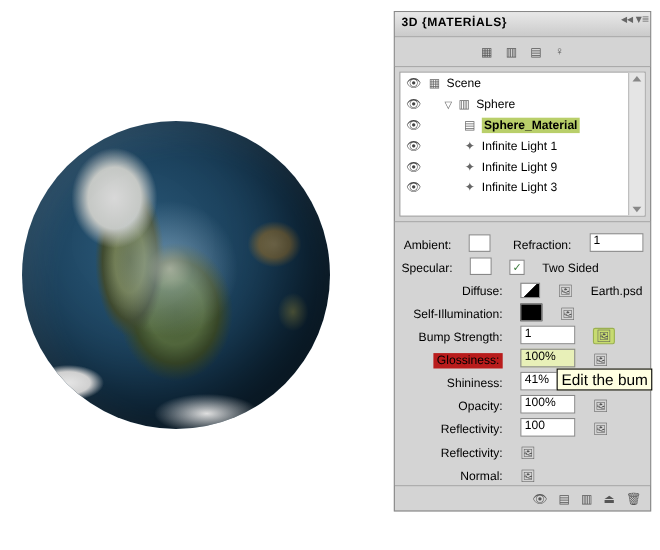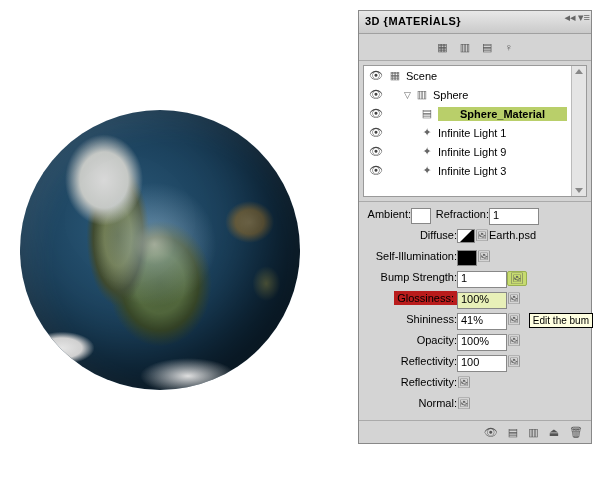--- a/index.html
+++ b/index.html
@@ -18,46 +18,46 @@
  radial-gradient(ellipse 80px 30px at 60% 95%,#e0e0e0 0%,transparent 60%);}
 .panel{position:absolute;right:8px;top:10px;width:232px;background:#d4d4d4;border:1px solid #888;font-size:11px}
 .tabbar{height:22px;background:linear-gradient(#e8e8e8,#cacaca);border-bottom:1px solid #a0a0a0;display:flex;align-items:flex-start}
 .tab{padding:4px 6px;font-weight:bold;font-size:11px;letter-spacing:0.5px;color:#000}
 .tabspacer{flex:1}
 .tabctl{width:14px;text-align:center;color:#666;cursor:pointer}
 .tool-row{height:26px;display:flex;align-items:center;justify-content:center;gap:12px;background:#d4d4d4;border-bottom:1px solid #aaa}
 .tool-row span{color:#555;cursor:pointer}
 .tree{background:#fff;border:1px solid #9a9a9a;margin:4px;height:130px;overflow:auto;position:relative}
 .tree-row{display:flex;align-items:center;height:19px;padding-left:4px;gap:4px}
-.tree-row.sel .label{background:#b9cf6a;padding:1px 22px;font-weight:bold}
+.tree-row.sel .label{background:#b9cf6a;padding:1px 2px;font-weight:bold}
 .eye{width:16px;text-align:center;color:#444}
 .ind1{width:12px}.ind2{width:28px}
 .tri{font-size:9px;color:#666}
 .ic{width:14px;text-align:center;color:#666;font-size:11px}
 .label{white-space:nowrap}
 .scroll-v{position:absolute;right:0;top:0;bottom:0;width:14px;background:#e5e5e5;border-left:1px solid #bbb}
 .scroll-v::before,.scroll-v::after{content:"";position:absolute;left:3px;width:0;height:0;border-left:4px solid transparent;border-right:4px solid transparent}
 .scroll-v::before{top:3px;border-bottom:5px solid #888}
 .scroll-v::after{bottom:3px;border-top:5px solid #888}
 .props{border-top:1px solid #aaa;padding:6px 6px 2px 6px;background:#d4d4d4}
-.prow{display:flex;align-items:flex-start;height:21px;gap:0}
+.prow{display:flex;align-items:flex-end;height:21px;gap:16px}
 .plabel{text-align:right;color:#000}
 .plabel.w1{width:46px}
 .plabel.w2{width:92px}
 .hl{background:#b91c1c;padding:1px 3px}
 .swatch{width:18px;height:14px;border:1px solid #888;background:#fff}
 .swatch.black{background:#000}
 .swatch-wrap{position:relative;width:18px;height:14px}
 .swatch-wrap::after{content:"";position:absolute;left:0;top:0;width:18px;height:14px;border:1px solid #888;background:linear-gradient(135deg,#fff 48%,#000 52%);box-sizing:border-box}
 .num{width:42px;height:15px;border:1px solid #888;background:#fff;padding:0 3px;font-size:11px}
 .chk{width:12px;height:12px;border:1px solid #888;background:#fff;display:inline-flex;align-items:center;justify-content:center;font-size:10px;color:#3a7a3a}
 .link{color:#000;cursor:pointer}
 .bump-btn{background:#c7db70;border:1px solid #9ab050;border-radius:2px;padding:0 2px;display:flex;align-items:center;gap:2px}
 .mini-ic{color:#555;font-size:11px}
-.tooltip{position:absolute;background:#ffffe1;border:1px solid #000;padding:1px 3px;font-size:10px;white-space:nowrap}
+.tooltip{position:absolute;background:#ffffe1;border:1px solid #000;padding:1px 3px;font-size:14px;white-space:nowrap}
 .footer{height:22px;border-top:1px solid #aaa;display:flex;align-items:center;justify-content:flex-end;gap:10px;padding:0 8px;color:#555}
 </style>
 </head>
 <body>
 
 <div class="canvas">
   <div class="globe"></div>
 </div>
 
 <div class="panel">
@@ -115,20 +115,26 @@
   </div>
 
   <div class="props">
     <div class="prow">
       <span class="plabel w1">Ambient:</span>
       <span class="swatch"></span>
       <span class="plabel" style="width:58px">Refraction:</span>
       <span class="num">1</span>
     </div>
     <div class="prow">
+      <span class="plabel w1">Specular:</span>
+      <span class="swatch"></span>
+      <span class="chk">✓</span>
+      <span>Two Sided</span>
+    </div>
+    <div class="prow">
       <span class="plabel w2">Diffuse:</span>
       <span class="swatch-wrap"></span>
       <span class="mini-ic">🖼</span>
       <span class="link">Earth.psd</span>
     </div>
     <div class="prow">
       <span class="plabel w2">Self-Illumination:</span>
       <span class="swatch black"></span>
       <span class="mini-ic">🖼</span>
     </div>

